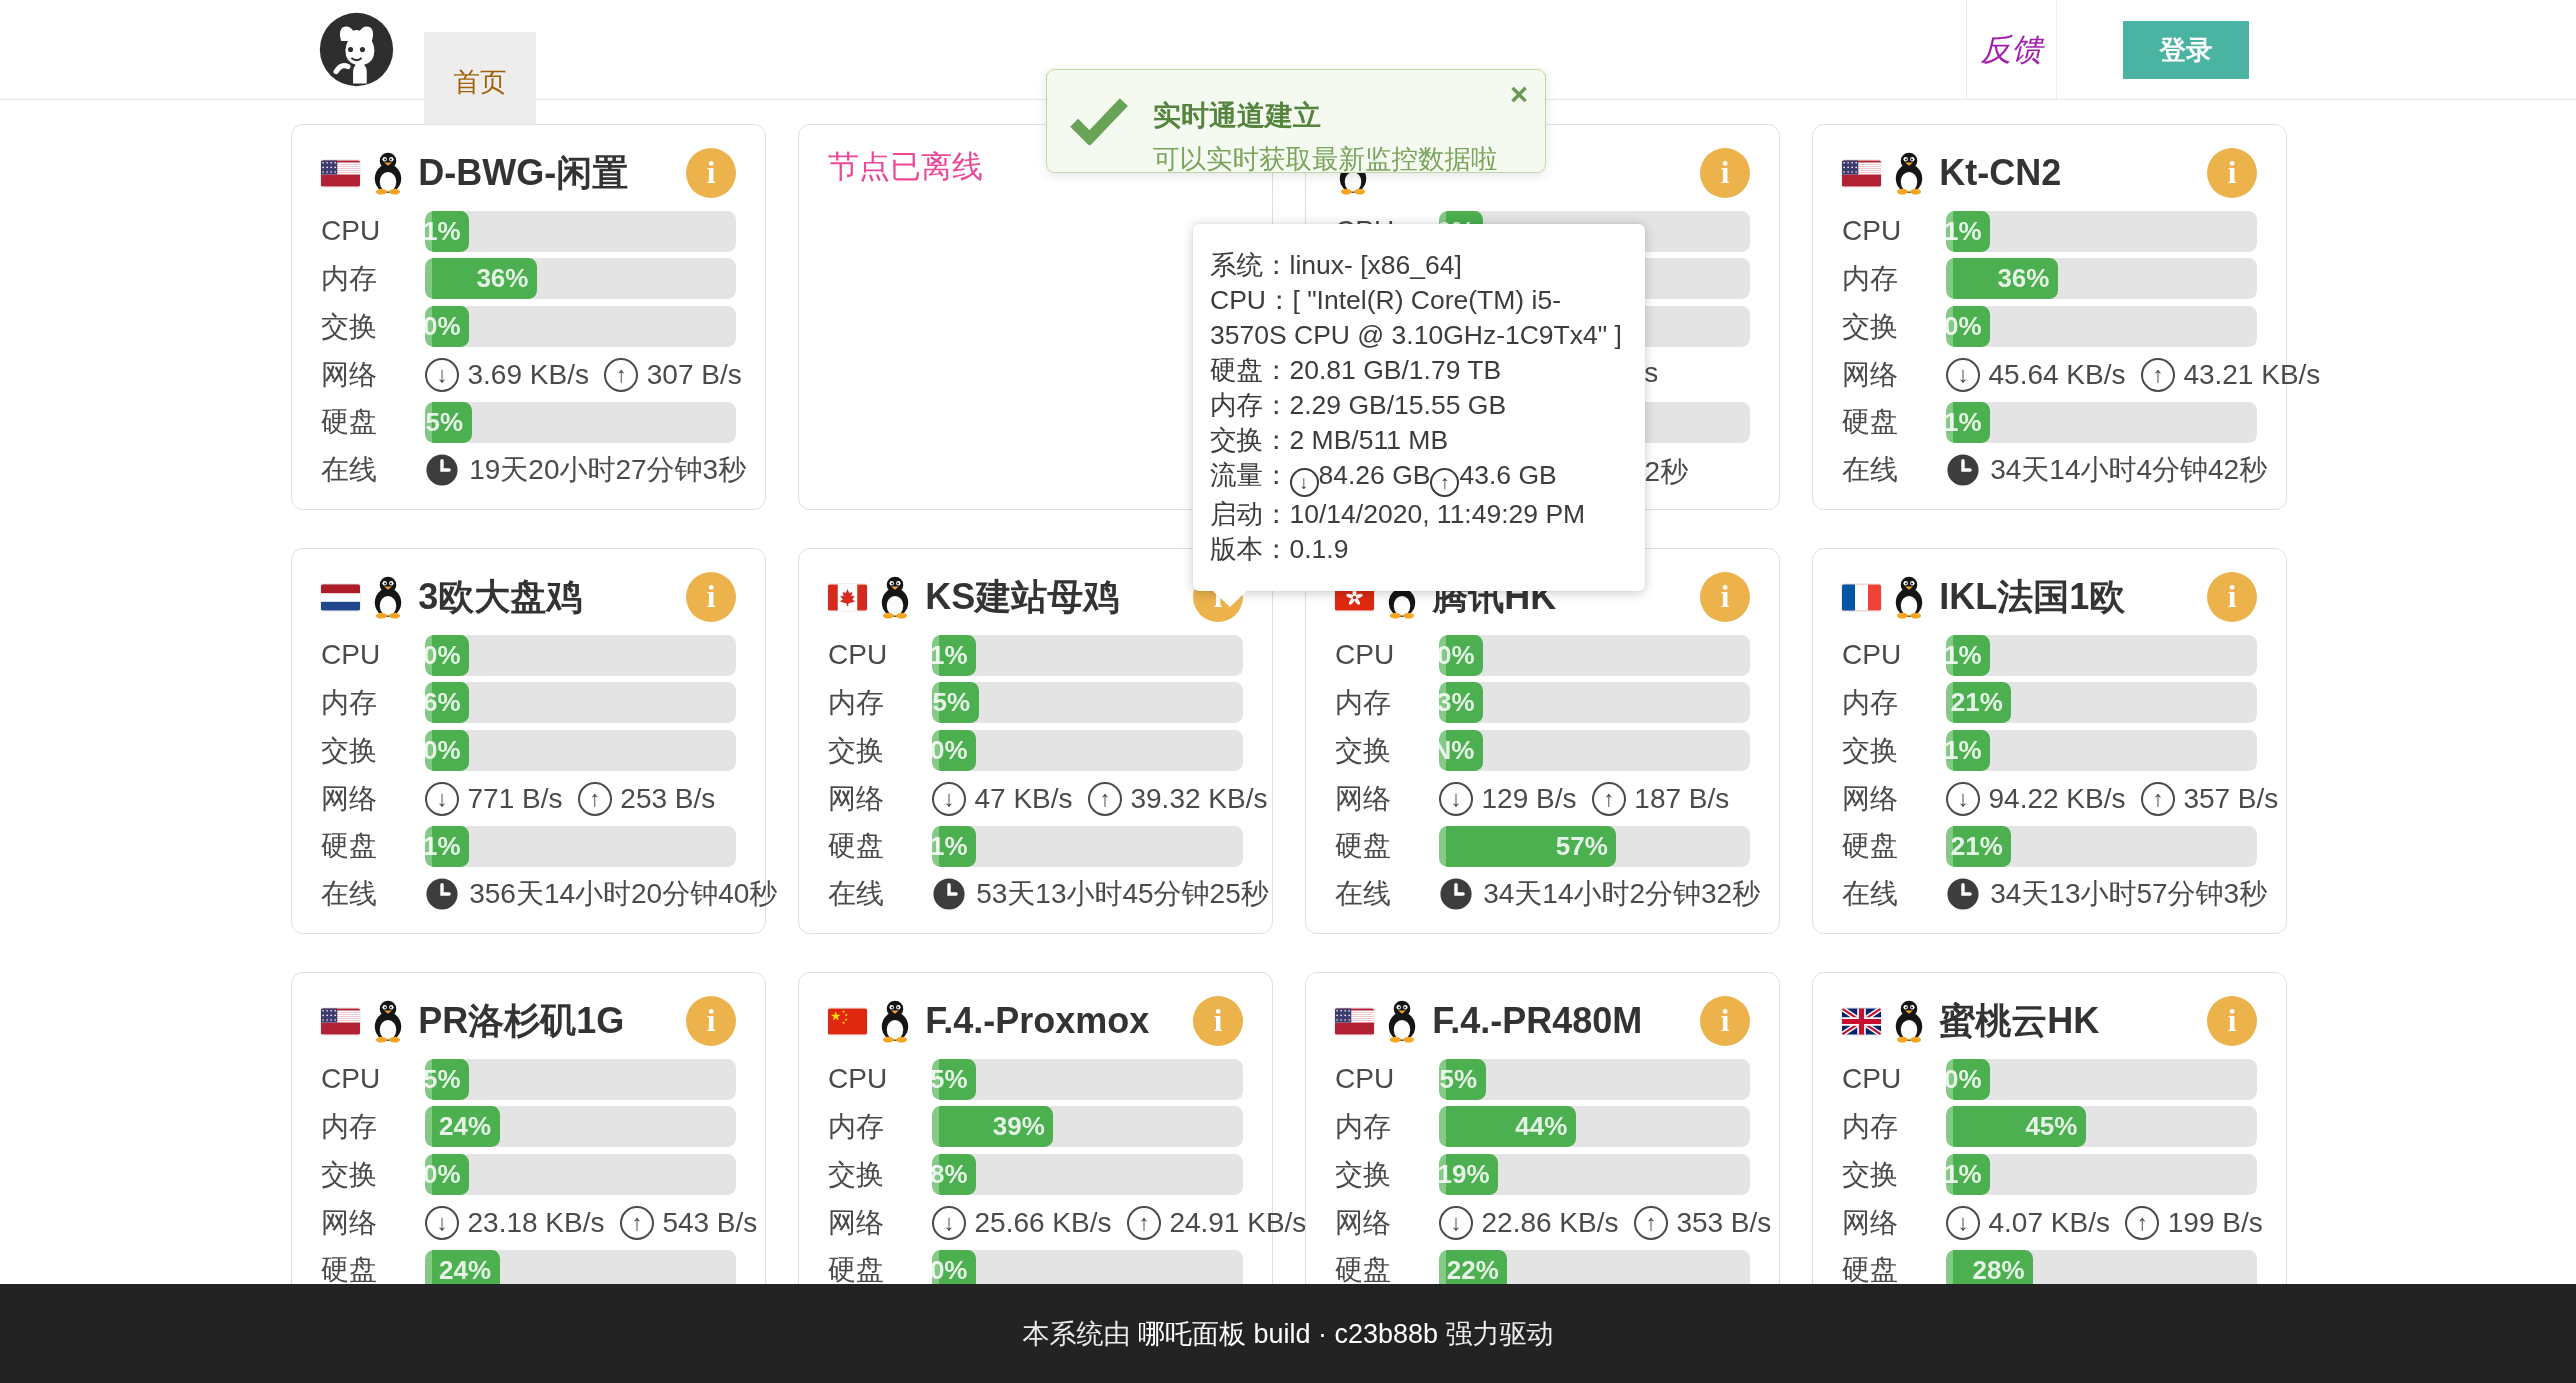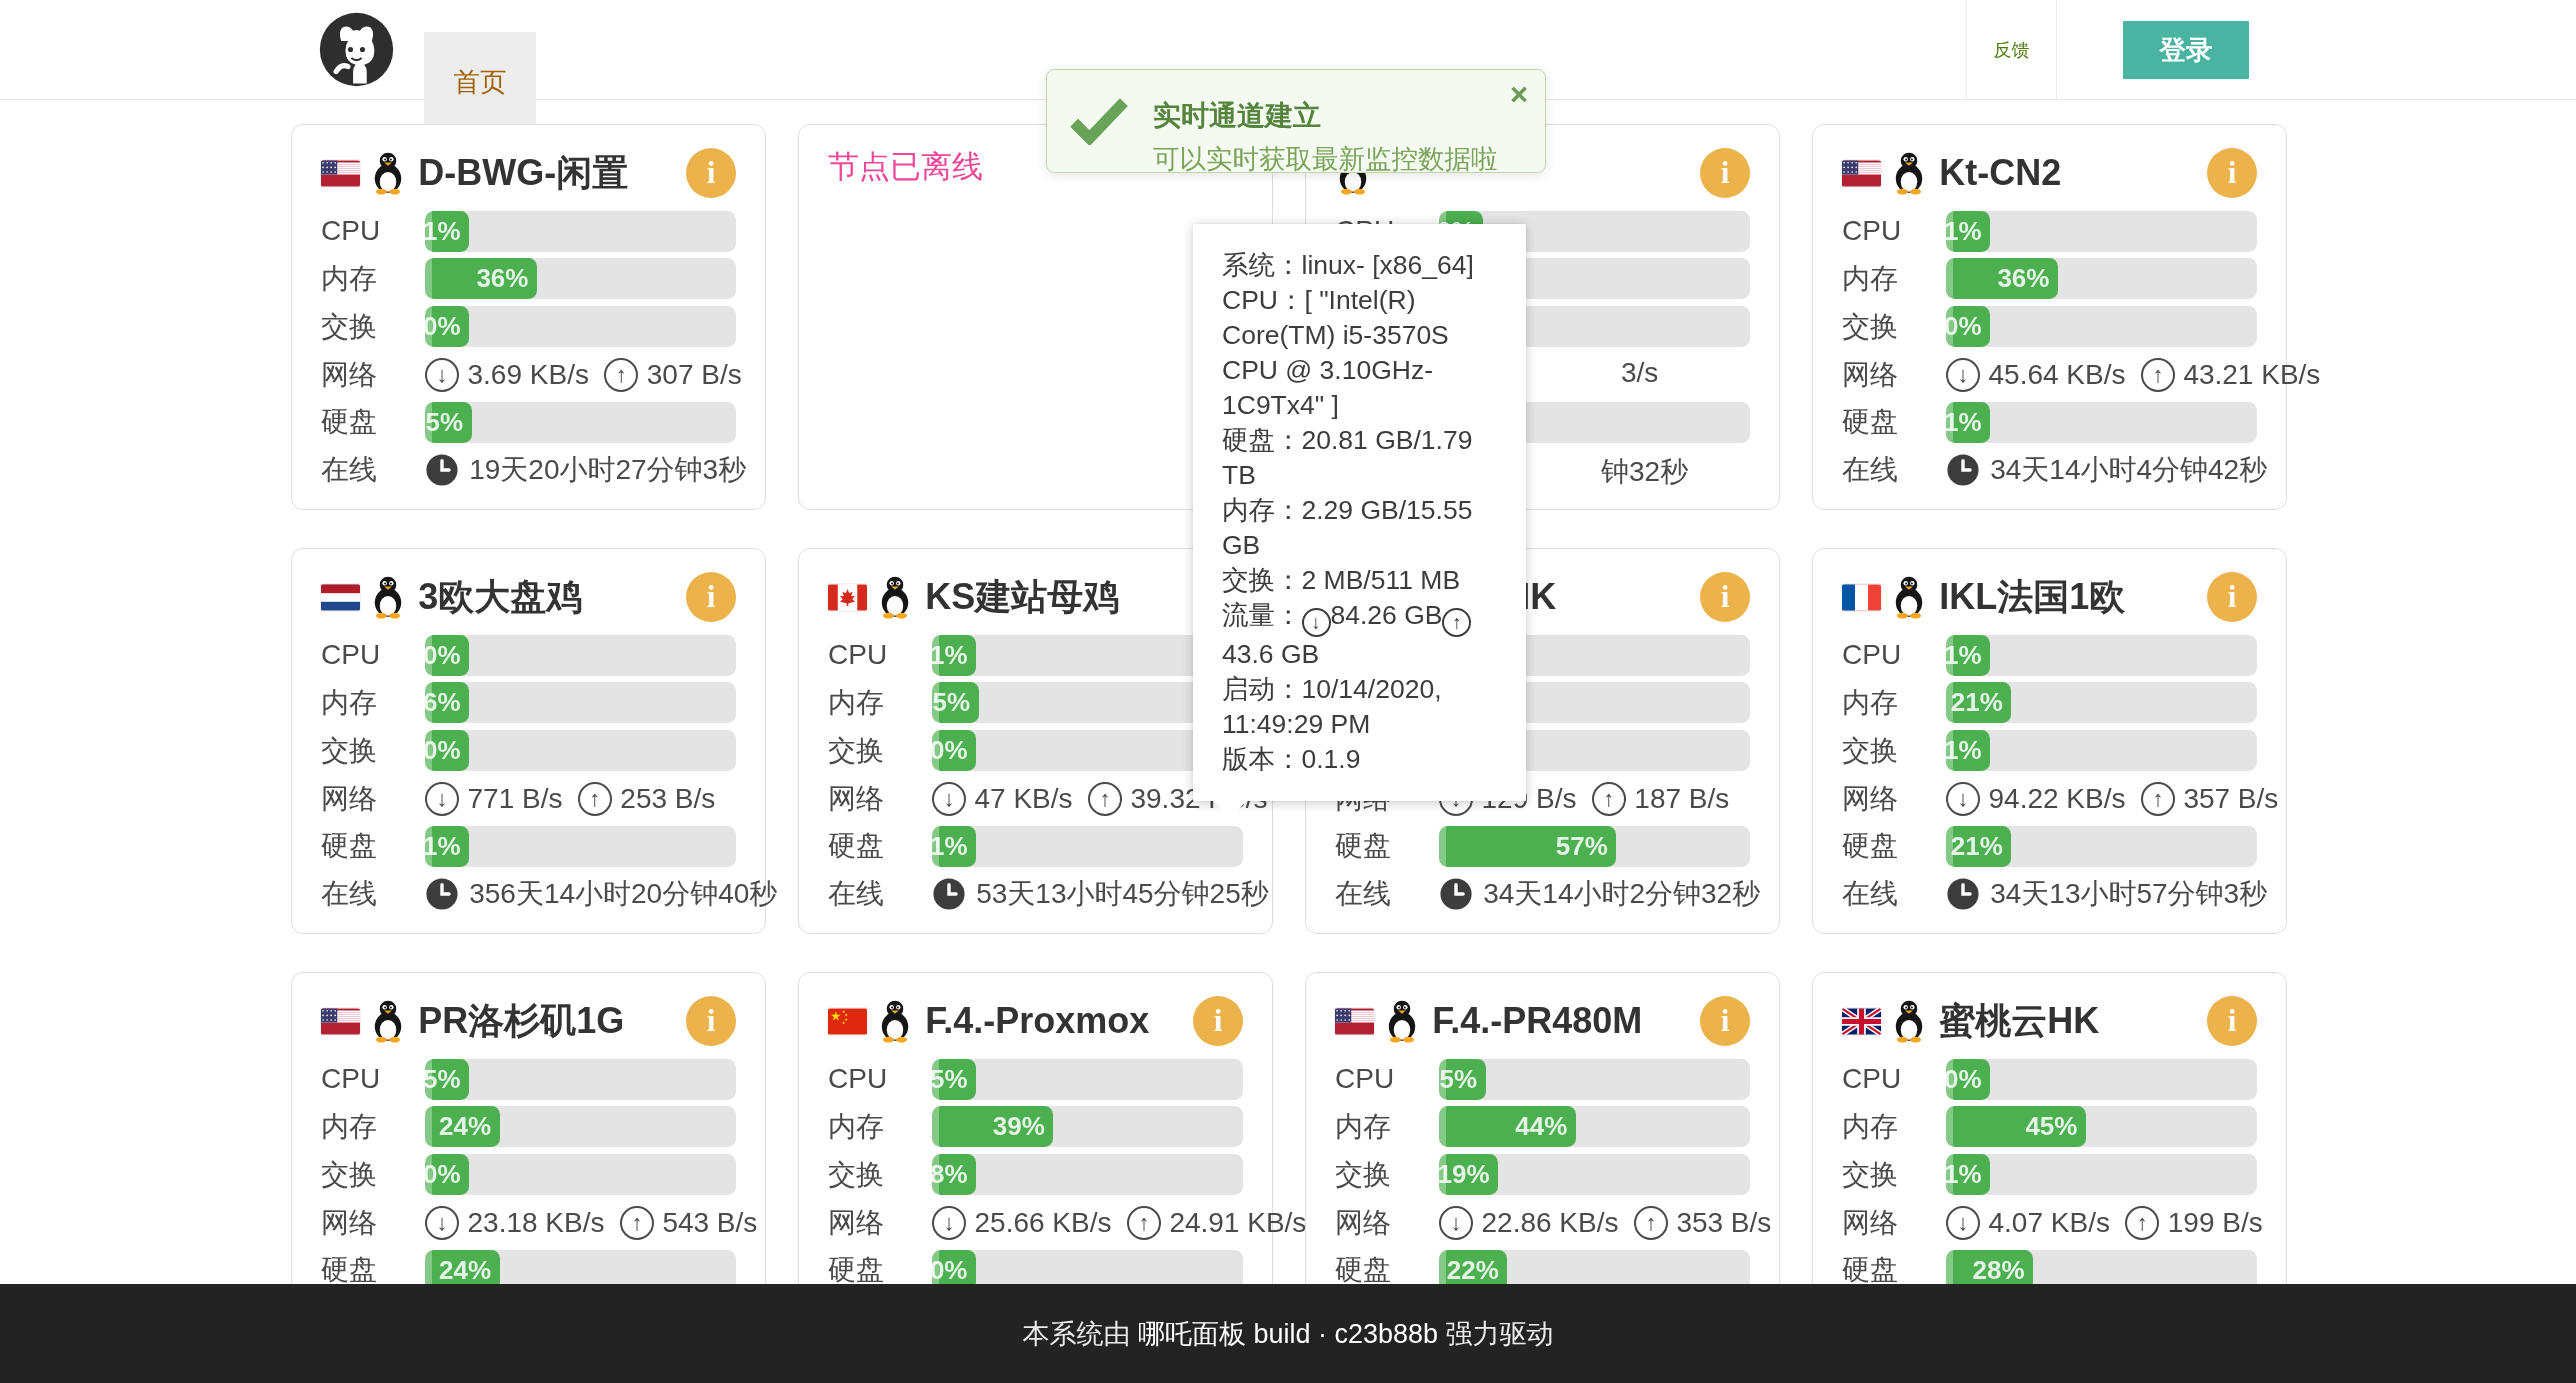--- a/index.html
+++ b/index.html
@@ -7,21 +7,21 @@
     width:2576px;height:1384px;overflow:hidden;background:#ffffff;
     font-family:"Liberation Sans","DejaVu Sans",sans-serif;color:#3c3c3c;
     position:relative;
   }
   
   .topbar{position:relative;height:99px;background:#fff;border-bottom:1.7px solid #e6e6e6;}
   .logo{position:absolute;left:319px;top:12px;width:75px;height:75px;}
   .home-tab{position:absolute;left:424px;top:0;height:99px;width:112px;background:#ededed;
     display:flex;align-items:center;justify-content:center;font-size:26.5px;color:#a16207;cursor:pointer;margin-top:32px;}
   .feedback{position:absolute;left:1966px;top:0;height:99px;width:89px;border-left:0.9px solid #ececec;border-right:0.9px solid #ececec;
-    display:flex;align-items:center;justify-content:center;font-size:18px;color:#4d7c0f;cursor:pointer;}
+    display:flex;align-items:center;justify-content:center;font-size:31px;color:#a21caf;cursor:pointer;font-style:italic;}
   .login-btn{position:absolute;left:2123px;top:21.4px;width:126px;height:58px;background:#4ab3a1;border:none;
     border-radius:1px;color:#fff;font-size:26.5px;font-weight:bold;display:flex;align-items:center;justify-content:center;cursor:pointer;
     font-family:"Liberation Sans","DejaVu Sans",sans-serif;}
   
   .grid{position:relative;width:1994px;margin:24px auto 0;display:grid;
     grid-template-columns:repeat(4,475px);column-gap:32px;row-gap:38px;}
   .card{box-sizing:border-box;width:475px;height:386px;background:#fff;border:1.7px solid #dedede;
     border-radius:12px;padding:20.5px 29px 20.5px 29px;position:relative;}
   .card-title-row{display:flex;align-items:center;height:55px;margin-bottom:10.2px;}
   .flag{width:39px;height:27px;border-radius:2.6px;overflow:hidden;flex:none;margin-right:10.2px;box-shadow:0 0 0 0.9px rgba(0,0,0,.06);}
@@ -56,23 +56,23 @@
   .toast{position:absolute;left:1046px;top:69px;width:500px;height:104px;box-sizing:border-box;z-index:300;
     background:#f5faf0;border:1.7px solid #bfd6a9;border-radius:8.5px;box-shadow:0 2.6px 10.2px rgba(0,0,0,.10);
     display:flex;align-items:center;padding:0 22px;}
   .toast-check{width:60px;height:48px;flex:none;}
   .toast-check svg{display:block;width:60px;height:48px;}
   .toast-body{margin-left:24px;}
   .toast-title{font-size:28px;font-weight:bold;color:#55843e;margin-top:32px;}
   .toast-msg{font-size:26.5px;color:#7aa35c;margin-top:6px;}
   .toast-close{position:absolute;right:17px;top:8.5px;font-size:31px;font-weight:bold;color:#6a9a55;cursor:pointer;line-height:31px;}
   
-  .tooltip{position:absolute;left:1193px;top:224px;width:333px;box-sizing:border-box;z-index:200;
-    background:#fff;border-radius:1px;box-shadow:0 1.7px 12px rgba(0,0,0,.20),0 0 1.7px rgba(0,0,0,.10);
-    padding:24px 29px;font-size:26.5px;line-height:35px;color:#3c3c3c;}
+  .tooltip{position:absolute;left:1193px;top:224px;width:452px;box-sizing:border-box;z-index:200;
+    background:#fff;border-radius:6px;box-shadow:0 1.7px 12px rgba(0,0,0,.20),0 0 1.7px rgba(0,0,0,.10);
+    padding:24px 17px;font-size:26.5px;line-height:35px;color:#3c3c3c;}
   .tooltip::after{content:"";position:absolute;left:19px;bottom:-16px;width:0;height:0;
     border-left:18px solid transparent;border-right:18px solid transparent;border-top:17px solid #fff;}
   .tt-row{display:block;}
   .tt-label{display:inline;}
   .tt-value{display:inline;}
   .tt-circle{width:29px;height:29px;box-sizing:border-box;border:2.6px solid #3c3c3c;border-radius:50%;
     display:inline-flex;align-items:center;justify-content:center;font-size:19px;font-weight:bold;color:#3c3c3c;
     vertical-align:-5.1px;}
   
   .footer{position:absolute;left:0;top:1284px;width:2576px;height:100px;background:#232323;z-index:400;

